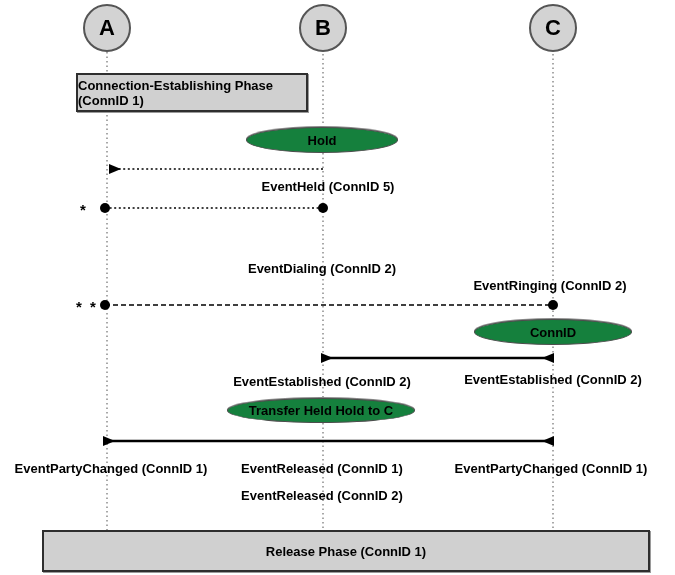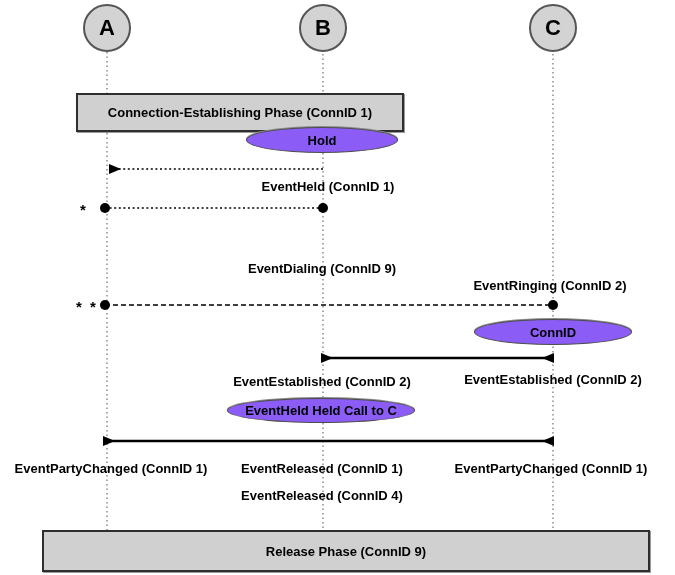--- a/index.html
+++ b/index.html
@@ -15,21 +15,21 @@
     background:#d3d3d3;border:2px solid #555555;box-sizing:border-box;
     display:flex;align-items:center;justify-content:center;
     font-size:22px;font-weight:bold;color:#000;
   }
   .phase-box{
     position:absolute;background:#d0d0d0;border:2px solid #2e2e2e;
     box-sizing:border-box;display:flex;align-items:center;justify-content:center;
     font-size:13px;font-weight:bold;color:#000;box-shadow:1px 1px 0 #9a9a9a;
   }
   .action-ellipse{
-    position:absolute;background:#8b5cf6;border:1px solid #4d4d4d;
+    position:absolute;background:#15803d;border:1px solid #4d4d4d;
     border-radius:50%;box-sizing:border-box;
     display:flex;align-items:center;justify-content:center;
     font-size:13px;font-weight:bold;color:#000;
     box-shadow:0 -1px 0 #8a8a8a;
   }
   .evt-label{
     position:absolute;transform:translate(-50%,-50%);
     font-size:13px;font-weight:bold;color:#000;white-space:nowrap;
   }
   .marker-label{
@@ -68,33 +68,33 @@
 
     <line x1="324" y1="358" x2="551" y2="358" stroke="#000" stroke-width="2.6" marker-start="url(#arrowHeadFwd)" marker-end="url(#arrowHead)"></line>
 
     <line x1="106" y1="441" x2="551" y2="441" stroke="#000" stroke-width="2.6" marker-start="url(#arrowHeadFwd)" marker-end="url(#arrowHead)"></line>
   </svg>
 
   <div class="actor" style="left:83px;top:4px;">A</div>
   <div class="actor" style="left:299px;top:4px;">B</div>
   <div class="actor" style="left:529px;top:4px;">C</div>
 
-  <div class="phase-box" style="left:76px;top:73px;width:328px;height:39px;margin-top:20px;">Connection-Establishing Phase (ConnID 1)</div>
-  <div class="phase-box" style="left:42px;top:530px;width:608px;height:42px;">Release Phase (ConnID 9)</div>
+  <div class="phase-box" style="left:76px;top:73px;width:232px;height:39px;">Connection-Establishing Phase (ConnID 1)</div>
+  <div class="phase-box" style="left:42px;top:530px;width:608px;height:42px;">Release Phase (ConnID 1)</div>
 
   <div class="action-ellipse" style="left:246px;top:127px;width:152px;height:26px;">Hold</div>
   <div class="action-ellipse" style="left:474px;top:319px;width:158px;height:26px;">ConnID</div>
-  <div class="action-ellipse" style="left:227px;top:398px;width:188px;height:25px;">EventHeld Held Call to C</div>
+  <div class="action-ellipse" style="left:227px;top:398px;width:188px;height:25px;">Transfer Held Hold to C</div>
 
-  <div class="evt-label" style="left:328px;top:186px;">EventHeld (ConnID 1)</div>
-  <div class="evt-label" style="left:322px;top:268px;">EventDialing (ConnID 9)</div>
+  <div class="evt-label" style="left:328px;top:186px;">EventHeld (ConnID 5)</div>
+  <div class="evt-label" style="left:322px;top:268px;">EventDialing (ConnID 2)</div>
   <div class="evt-label" style="left:550px;top:285px;text-align:right;">EventRinging (ConnID 2)</div>
   <div class="evt-label" style="left:322px;top:381px;">EventEstablished (ConnID 2)</div>
   <div class="evt-label" style="left:553px;top:379px;">EventEstablished (ConnID 2)</div>
   <div class="evt-label" style="left:111px;top:468px;">EventPartyChanged (ConnID 1)</div>
   <div class="evt-label" style="left:322px;top:468px;">EventReleased (ConnID 1)</div>
   <div class="evt-label" style="left:551px;top:468px;">EventPartyChanged (ConnID 1)</div>
-  <div class="evt-label" style="left:322px;top:495px;">EventReleased (ConnID 4)</div>
+  <div class="evt-label" style="left:322px;top:495px;">EventReleased (ConnID 2)</div>
 
   <div class="marker-label" style="left:84px;top:209px;">*</div>
   <div class="marker-label" style="left:87px;top:306px;">* *</div>
 
 </div>
 
 </body></html>

